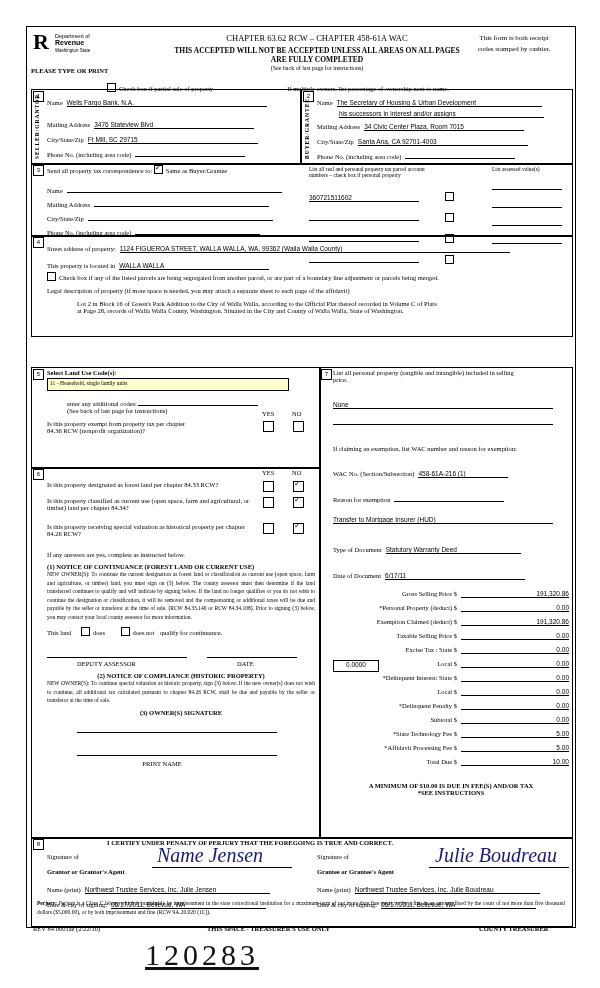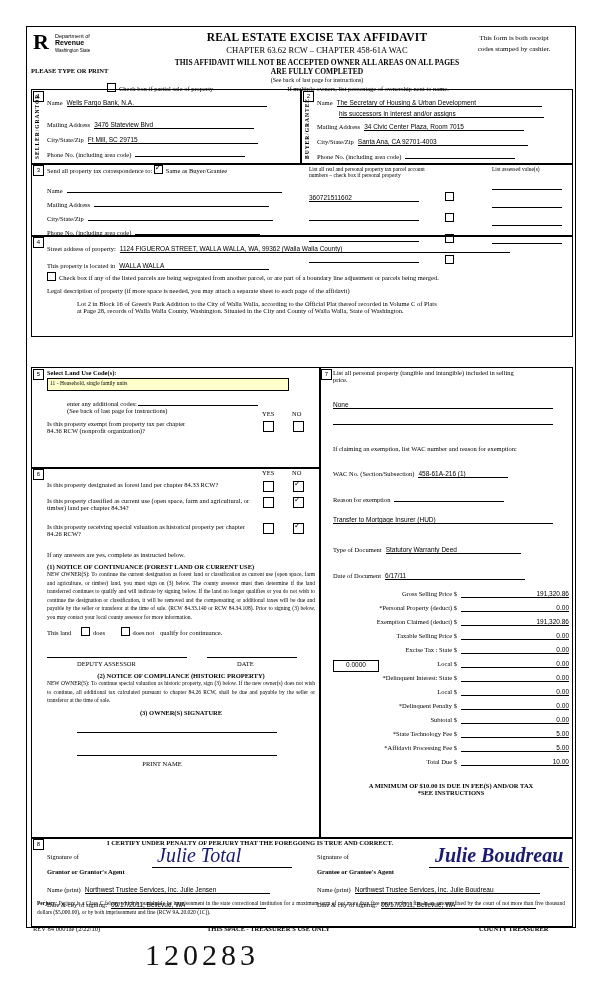--- a/index.html
+++ b/index.html
@@ -25,39 +25,38 @@
   .secnum{position:absolute;width:9px;height:9px;border:1px solid #000;font-size:6px;text-align:center;line-height:9px;font-family:"Liberation Sans",sans-serif;}
   .val{font-family:"Liberation Sans",sans-serif;font-size:6.5px;}
   .lbl{font-size:6.5px;}
   .ul{border-bottom:1px solid #000;display:inline-block;}
   .vert{position:absolute;writing-mode:vertical-rl;transform:rotate(180deg);font-size:5.5px;font-weight:bold;letter-spacing:1px;text-align:center;}
   .cell{position:absolute;}
   .tiny{font-size:5.5px;}
   .b{font-weight:bold;}
   .box{position:absolute;border:1px solid #000;}
   .sig{font-family:"Liberation Serif",serif;font-size:20px;font-style:italic;color:#1a1a6e;}
-  .handwrite{font-family:"Liberation Serif",serif;font-size:30px;color:#111;letter-spacing:4px;}
+  .handwrite{font-family:"Liberation Serif",serif;font-size:30px;color:#111;letter-spacing:4px;text-decoration:underline;}
 </style>
 </head>
 <body>
 
 <div class="page">
   <div class="sheet">
 
     <div class="hdr">
       <div class="logo">
         <div class="r">R</div>
         <div class="dept">Department of</div>
         <div class="dept2">Revenue</div>
         <div class="dept3">Washington State</div>
       </div>
       <div class="title">
-        <div class="t1">REAL ESTATE EXCISE TAX AFFIDAVIT</div>
         <div class="t2">CHAPTER 63.62 RCW – CHAPTER 458-61A WAC</div>
-        <div class="t3">THIS AFFIDAVIT WILL NOT BE ACCEPTED OWNER ALL AREAS ON ALL PAGES ARE FULLY COMPLETED</div>
+        <div class="t3">THIS ACCEPTED WILL NOT BE ACCEPTED UNLESS ALL AREAS ON ALL PAGES ARE FULLY COMPLETED</div>
         <div class="t4">(See back of last page for instructions)</div>
       </div>
       <div class="receipt">
         <div>This form is both receipt</div>
         <div>codes stamped by cashier.</div>
       </div>
       <div class="ptype">PLEASE TYPE OR PRINT</div>
     </div>
 
     <div class="cell" style="left:80px;top:50px;width:460px;">
@@ -285,34 +284,34 @@
     </div>
 
     <div class="box" style="left:4px;top:810px;width:540px;height:88px;"></div>
     <div class="secnum" style="left:6px;top:812px;">8</div>
     <div class="cell lbl b" style="left:80px;top:812px;">I CERTIFY UNDER PENALTY OF PERJURY THAT THE FOREGOING IS TRUE AND CORRECT.</div>
 
     <div class="cell" style="left:20px;top:826px;width:250px;">
       <div class="lbl">Signature of</div>
       <div style="position:relative;height:18px;">
         <span class="lbl b">Grantor or Grantor's Agent</span>
-        <span class="sig" style="position:absolute;left:110px;top:-16px;">Julie Total</span>
+        <span class="sig" style="position:absolute;left:110px;top:-16px;">Name Jensen</span>
         <span class="ul" style="position:absolute;left:105px;top:6px;width:140px;height:1px;"></span>
       </div>
       <div style="height:13px;"><span class="lbl">Name (print)</span>
         <span class="val ul" style="width:185px;">Northwest Trustee Services, Inc.  Julie Jensen</span></div>
       <div style="height:13px;margin-top:2px;"><span class="lbl">Date &amp; city of signing:</span>
         <span class="val ul" style="width:155px;">06/17/2011, Bellevue, WA</span></div>
     </div>
 
     <div class="cell" style="left:290px;top:826px;width:250px;">
       <div class="lbl">Signature of</div>
       <div style="position:relative;height:18px;">
         <span class="lbl b">Grantee or Grantee's Agent</span>
-        <span class="sig" style="position:absolute;left:118px;top:-16px;font-weight:bold;">Julie Boudreau</span>
+        <span class="sig" style="position:absolute;left:118px;top:-16px;">Julie Boudreau</span>
         <span class="ul" style="position:absolute;left:112px;top:6px;width:140px;height:1px;"></span>
       </div>
       <div style="height:13px;"><span class="lbl">Name (print)</span>
         <span class="val ul" style="width:185px;">Northwest Trustee Services, Inc.   Julie Boudreau</span></div>
       <div style="height:13px;margin-top:2px;"><span class="lbl">Date &amp; city of signing:</span>
         <span class="val ul" style="width:155px;">06/17/2011, Bellevue, WA</span></div>
     </div>
 
     <div class="cell tiny" style="left:10px;top:872px;width:528px;line-height:9px;text-align:justify;">
       <span class="b">Perjury:</span><span> Perjury is a Class C felony which is punishable by imprisonment in the state correctional institution for a maximum term of not more than five years, or by a fine in an amount fixed by the court of not more than five thousand dollars ($5,000.00), or by both imprisonment and fine (RCW 9A.20.020 (1C)).</span>

